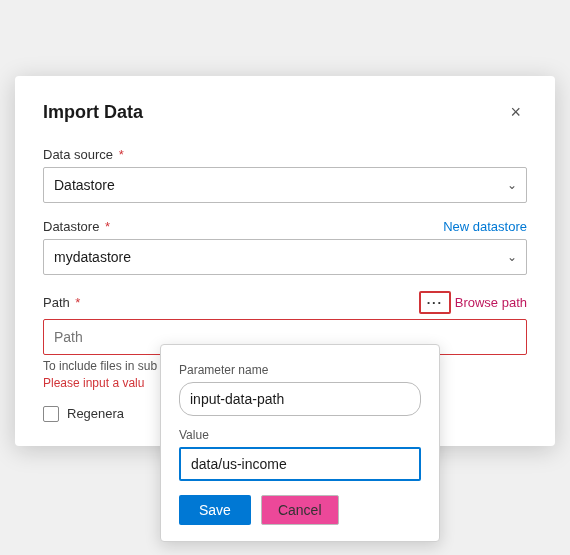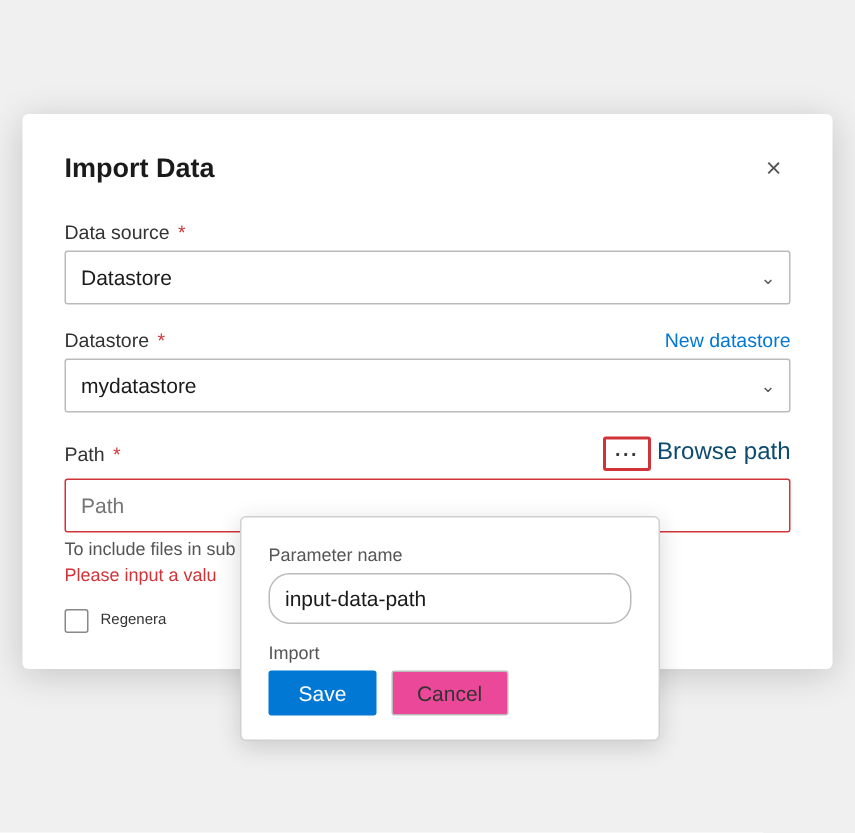--- a/index.html
+++ b/index.html
@@ -119,22 +119,22 @@
       background: #fff;
       border-radius: 2px;
       padding: 2px 6px;
       font-size: 13px;
       cursor: pointer;
       color: #333;
       font-weight: 600;
       letter-spacing: 1px;
     }
     .browse-path-link {
-      color: #0c4a6e;
-      font-size: 16px;
+      color: #be185d;
+      font-size: 13px;
       cursor: pointer;
     }
 
     .path-input {
       width: 100%;
       height: 36px;
       border: 1px solid #bbb;
       border-radius: 2px;
       font-size: 14px;
       color: #a0a0a0;
@@ -173,21 +173,21 @@
     }
     .regen-checkbox {
       width: 16px;
       height: 16px;
       border: 1.5px solid #888;
       border-radius: 2px;
       background: #fff;
       cursor: pointer;
     }
     .regen-label {
-      font-size: 10px;
+      font-size: 13px;
       color: #333;
     }
 
     
     .popover {
       position: absolute;
       top: 268px;
       left: 145px;
       background: #fff;
       border: 1px solid #d0d0d0;
@@ -311,21 +311,22 @@
     
     <div class="regenerate-row">
       <div class="regen-checkbox"></div>
       <span class="regen-label">Regenera</span>
     </div>
 
     
     <div class="popover">
       <label class="popover-label">Parameter name</label>
       <input class="popover-input" type="text" value="input-data-path" style="">
-      <label class="popover-label">Import</label>
+      <label class="popover-label">Value</label>
+      <input class="popover-value-input" type="text" value="data/us-income" style="">
       <div class="popover-actions">
         <button class="popover-save-btn">Save</button>
         <button class="popover-cancel-btn">Cancel</button>
       </div>
     </div>
 
   </div>
 </div>
 
 </body></html>

